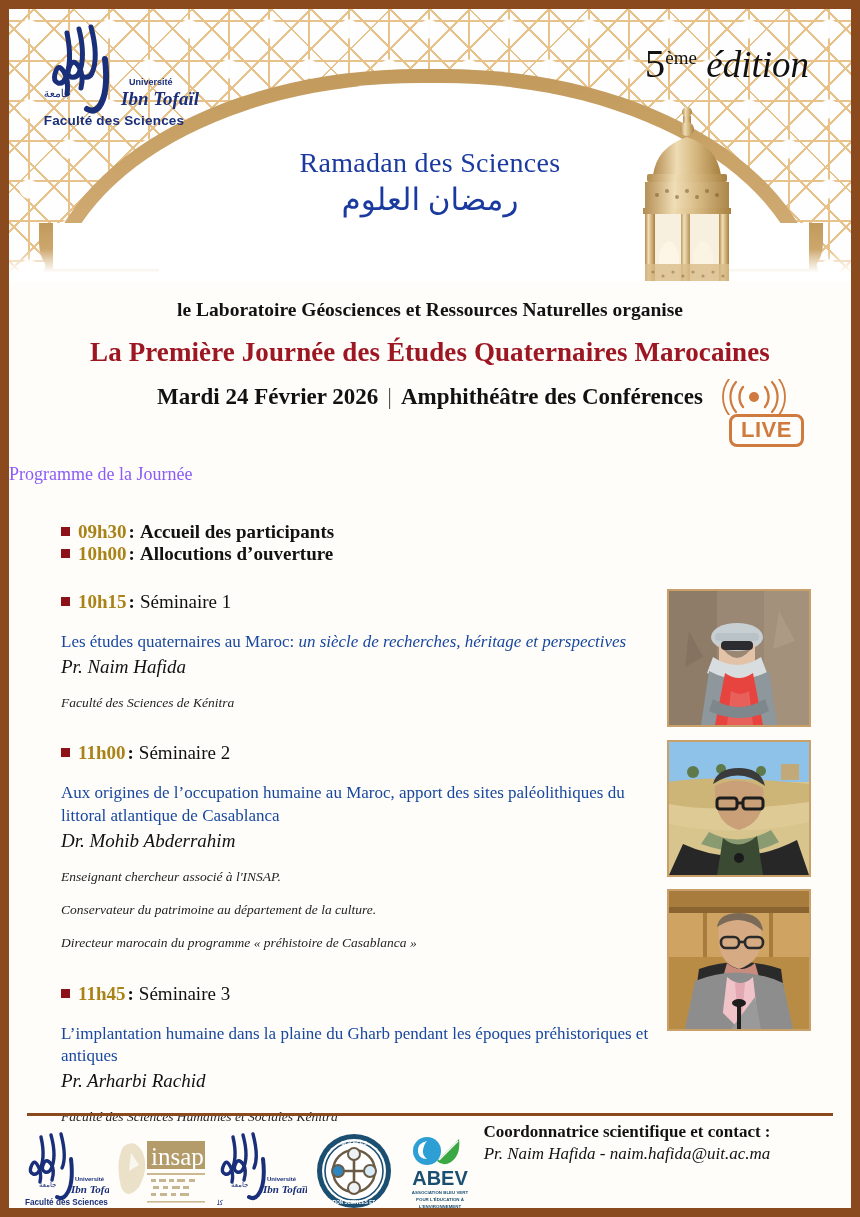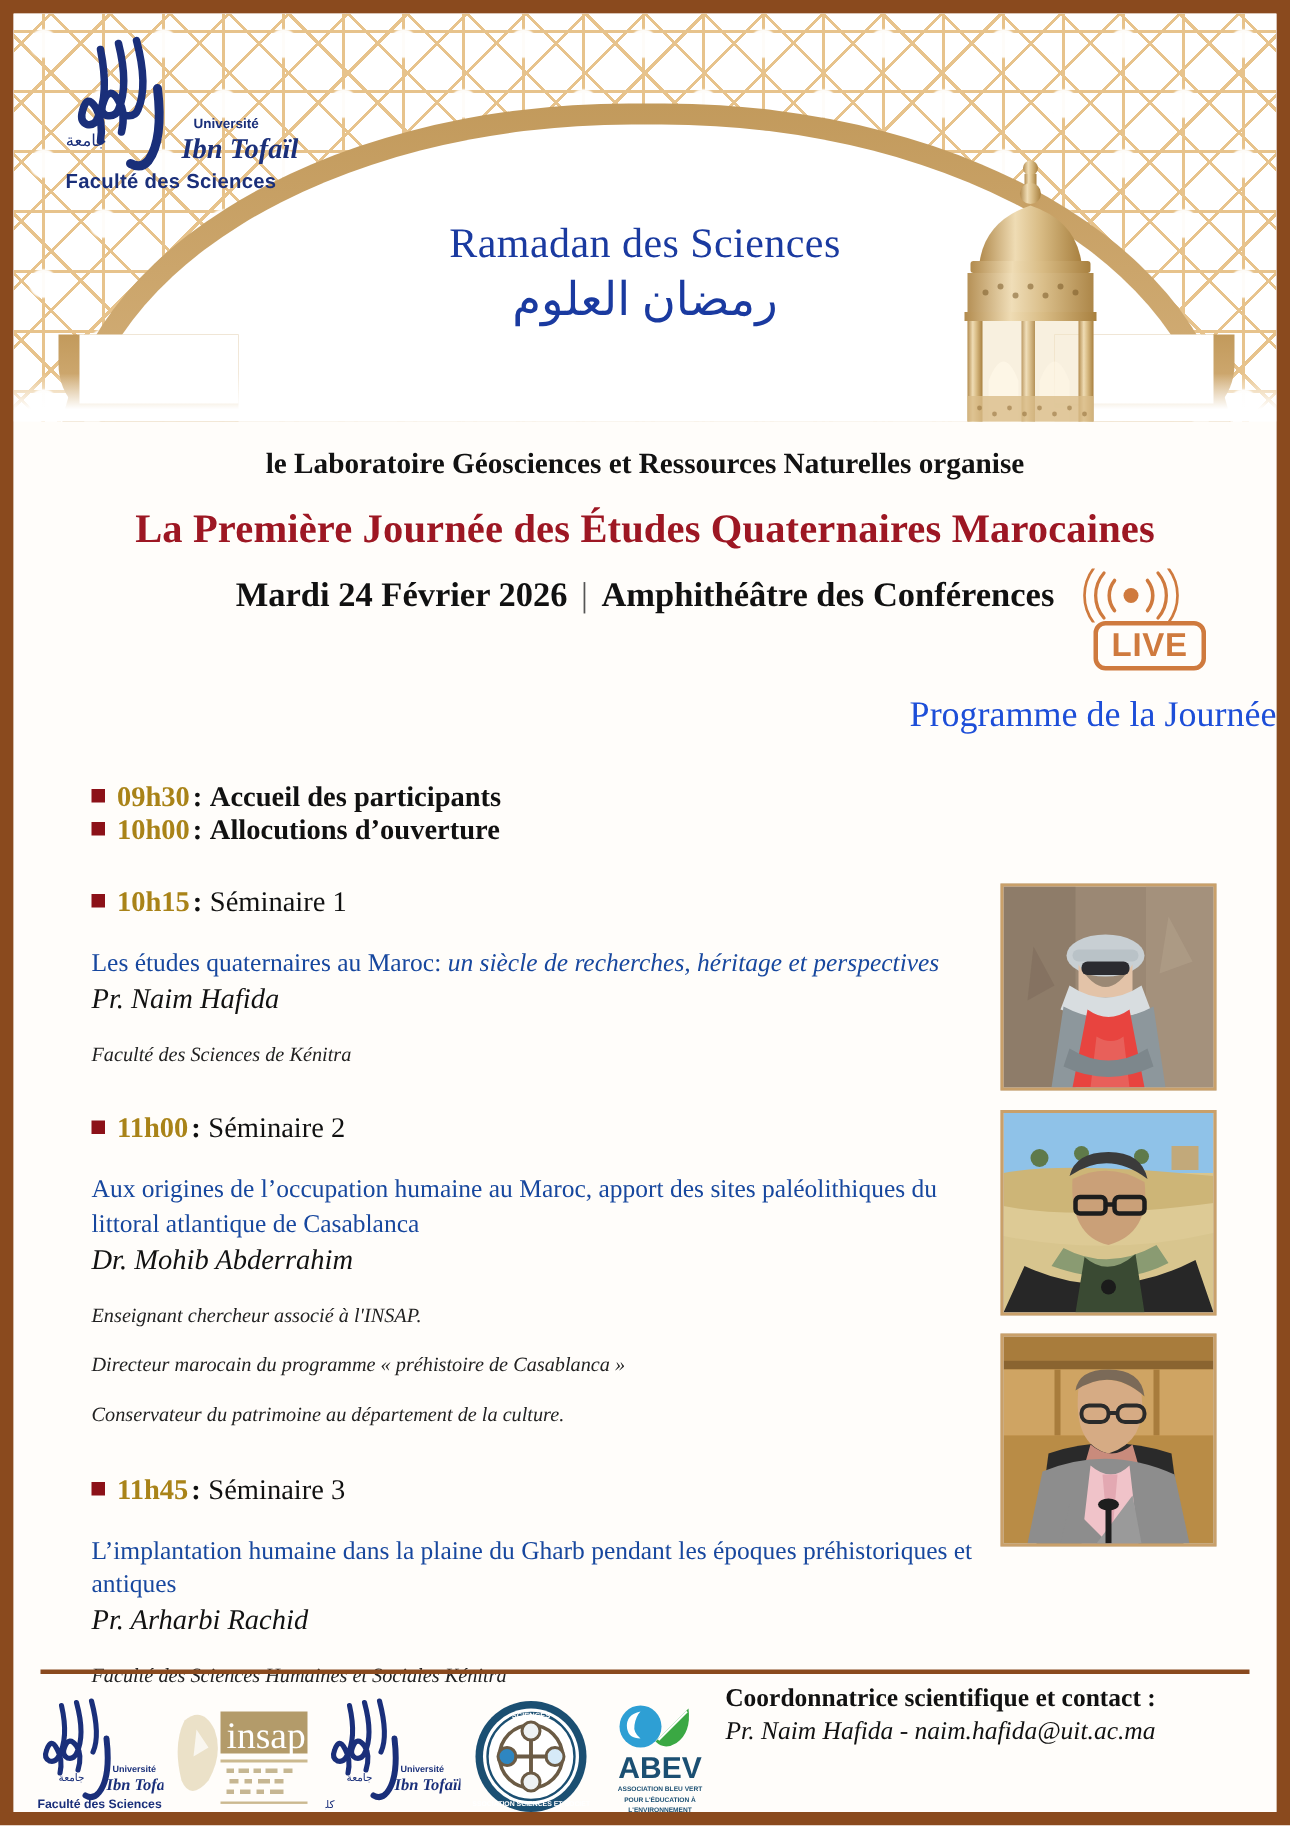--- a/index.html
+++ b/index.html
@@ -141,22 +141,22 @@
   .wave{position:absolute;left:0;top:0;}
   .live-badge{
     position:absolute;left:10px;top:35px;
     border:3px solid #cf7a3e;border-radius:8px;
     padding:1px 9px 2px 9px;
     color:#cf7a3e;font-family:"Liberation Sans",sans-serif;
     font-weight:bold;font-size:22px;letter-spacing:.5px;line-height:1.08;
   }
 
   .prog-title{
-    position:absolute;left:0;right:0;top:455px;text-align:right;
-    font-size:24px;color:#1d4ed8;
+    position:absolute;left:0;right:0;top:455px;text-align:left;
+    font-size:18px;color:#8b5cf6;
   }
 
   
   .prog{
     position:absolute;left:52px;top:512px;width:600px;
   }
   .row{display:flex;align-items:baseline;}
   .bullet{
     display:inline-block;width:9px;height:9px;background:#8c1118;
     margin-right:8px;flex:0 0 auto;position:relative;top:-2px;
@@ -236,20 +236,24 @@
         <path d="M50 6 q7 28 0 44 q-2 5 -8 4 q-5 -2 -2 -9 q4 -11 10 -1 q5 8 2 21" fill="none" stroke="#1a2f7a" stroke-width="5" stroke-linecap="round"></path>
         <path d="M62 4 q8 30 1 46 q-2 5 -8 4" fill="none" stroke="#1a2f7a" stroke-width="5" stroke-linecap="round"></path>
         <path d="M76 36 q4 34 -6 48 q-5 6 -12 2" fill="none" stroke="#1a2f7a" stroke-width="6" stroke-linecap="round"></path>
         <text x="100" y="62" font-family="Liberation Sans, sans-serif" font-size="9" font-weight="bold" fill="#1a2f7a">Université</text>
         <text x="92" y="82" font-family="Liberation Serif, serif" font-size="19" font-style="italic" font-weight="bold" fill="#1a2f7a">Ibn Tofaïl</text>
         <text x="42" y="74" font-family="Liberation Sans, sans-serif" font-size="11" fill="#1a2f7a" direction="rtl">جامعة</text>
       </svg>
       <div class="fac">Faculté des Sciences</div>
     </div>
 
+    <div class="edition">
+      <span class="num">5</span><sup>ème</sup>
+      <span>édition</span>
+    </div>
 
     <svg class="lantern" viewBox="0 0 128 205">
       <defs>
         <linearGradient id="gm" x1="0" y1="0" x2="1" y2="0">
           <stop offset="0" stop-color="#b28b4e"></stop>
               <stop offset=".35" stop-color="#efdcb4"></stop>
           <stop offset=".6" stop-color="#d8bb84"></stop>
               <stop offset="1" stop-color="#a8803f"></stop>
         </linearGradient>
       </defs>
@@ -354,22 +358,22 @@
     <div class="block">
       <div class="row sem-head">
         <span class="bullet"></span>
         <span class="time">11h00</span>
         <span class="colon">:</span>
         <span class="sem-label">Séminaire 2</span>
       </div>
       <div class="talk">Aux origines de l’occupation humaine au Maroc, apport des sites paléolithiques du littoral atlantique de Casablanca</div>
       <div class="speaker">Dr. Mohib Abderrahim</div>
       <div class="affil">Enseignant chercheur associé à  l'INSAP.</div>
+      <div class="affil">Conservateur du patrimoine au département de la culture.</div>
       <div class="affil">Directeur marocain du programme « préhistoire de Casablanca »</div>
-      <div class="affil">Conservateur du patrimoine au département de la culture.</div>
     </div>
 
     <div class="gap-lg"></div>
 
     <div class="block">
       <div class="row sem-head">
         <span class="bullet"></span>
         <span class="time">11h45</span>
         <span class="colon">:</span>
         <span class="sem-label">Séminaire 3</span>

